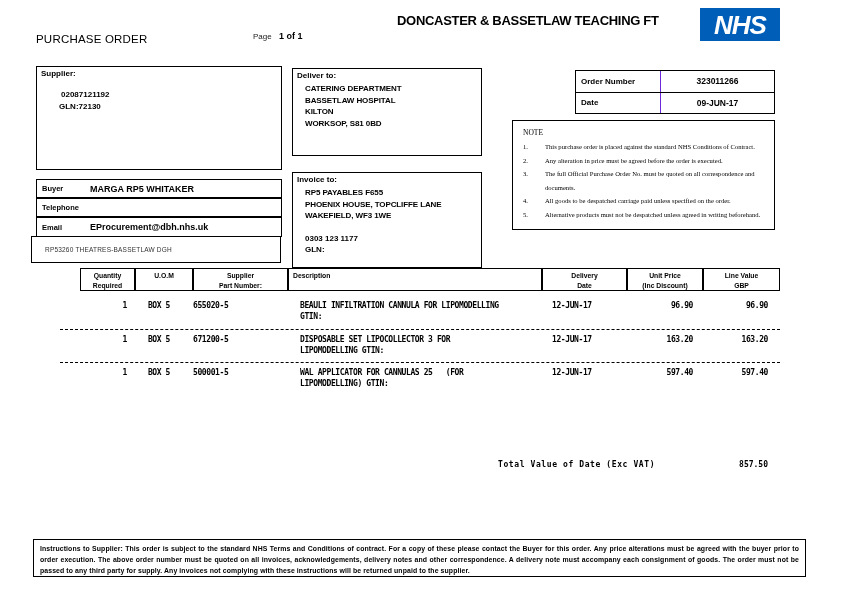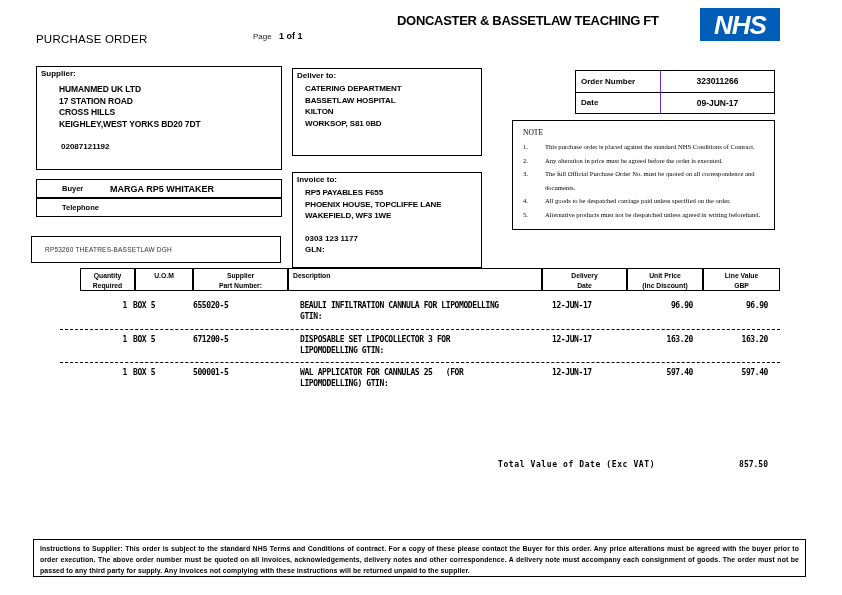--- a/index.html
+++ b/index.html
@@ -47,38 +47,38 @@
   
   .note-box{left:512px;top:120px;width:263px;height:110px;border:1px solid #000;box-sizing:border-box;
             font-family:"Liberation Serif",serif;}
   .note-title{font-size:7.5px;margin:7px 0 3px 10px;}
   .note-item{display:flex;margin-left:10px;line-height:13.5px;}
   .note-num{width:22px;font-size:6.6px;flex:none;}
   .note-text{width:228px;font-size:6.6px;}
 
   
   .crow{left:36px;width:246px;height:19px;border:1px solid #000;box-sizing:border-box;
-        display:flex;align-items:center;padding-left:20px;}
+        display:flex;align-items:center;}
   .crow .lbl{font-size:7.5px;font-weight:bold;padding-left:5px;width:48px;flex:none;}
   .crow .val{font-size:9px;font-weight:bold;}
   .cost-box{left:31px;top:236px;width:250px;height:27px;border:1.5px solid #000;box-sizing:border-box;
             display:flex;align-items:center;}
   .cost-box span{font-size:6.5px;color:#333;margin-left:13px;letter-spacing:.2px;}
 
   
   .th{top:268px;height:23px;border:1.5px solid #000;box-sizing:border-box;text-align:center;
       font-size:6.8px;font-weight:bold;line-height:9.5px;padding-top:2px;}
   .th div{white-space:nowrap;}
   .th-desc{text-align:left;padding-left:4px;}
 
   
   .cell{position:absolute;font-family:"DejaVu Sans Mono",monospace;font-size:8px;font-weight:bold;
         line-height:10.5px;white-space:pre;letter-spacing:-.4px;}
   .c-qty{left:80px;width:47px;text-align:right;}
-  .c-uom{left:133px;width:52px;}
+  .c-uom{left:133px;width:52px;text-align:center;}
   .c-part{left:193px;width:92px;}
   .c-desc{left:300px;width:250px;}
   .c-date{left:552px;width:58px;}
   .c-unit{left:617px;width:76px;text-align:right;}
   .c-val{left:690px;width:78px;text-align:right;}
   .dash-sep{left:60px;width:720px;height:0;border-top:1.5px dashed #000;}
 
   .total-lbl{left:498px;top:460px;font-family:"DejaVu Sans Mono",monospace;font-size:8px;
              font-weight:bold;letter-spacing:.6px;}
   .total-val{left:690px;top:460px;width:78px;text-align:right;font-family:"DejaVu Sans Mono",monospace;
@@ -100,27 +100,22 @@
     <span>Page</span>
     <b>1 of 1</b>
   </div>
   <div class="abs trust">DONCASTER &amp; BASSETLAW TEACHING FT</div>
   <div class="abs nhs-logo" style="background: rgb(0, 94, 184);">
     <span>NHS</span>
   </div>
 
   <div class="abs box supplier-box">
     <div class="box-label">Supplier:</div>
-    <div class="addr">
-      <div>HUMANMED UK LTD</div>
-      <div>17 STATION ROAD</div>
-      <div>CROSS HILLS</div>
-      <div>KEIGHLEY,WEST YORKS BD20 7DT</div>
-    </div>
     <div class="mono-line ph">02087121192</div>
+    <div class="mono-line gln">GLN:72130</div>
   </div>
 
   <div class="abs box deliver-box">
     <div class="box-label">Deliver to:</div>
     <div class="addr">
       <div>CATERING DEPARTMENT</div>
       <div>BASSETLAW HOSPITAL</div>
       <div>KILTON</div>
       <div>WORKSOP, S81 0BD</div>
     </div>
@@ -161,20 +156,24 @@
     </div>
   </div>
 
   <div class="abs crow" style="top:179px">
     <div class="lbl">Buyer</div>
     <div class="val">MARGA RP5 WHITAKER</div>
   </div>
   <div class="abs crow" style="top:198px">
     <div class="lbl">Telephone</div>
     <div class="val"></div>
+  </div>
+  <div class="abs crow" style="top:217px;height:20px">
+    <div class="lbl">Email</div>
+    <div class="val">EProcurement@dbh.nhs.uk</div>
   </div>
   <div class="abs cost-box">
     <span>RP53260 THEATRES-BASSETLAW DGH</span>
   </div>
 
   <div class="abs box invoice-box">
     <div class="box-label">Invoice to:</div>
     <div class="addr">
       <div>RP5 PAYABLES F655</div>
       <div>PHOENIX HOUSE, TOPCLIFFE LANE</div>

